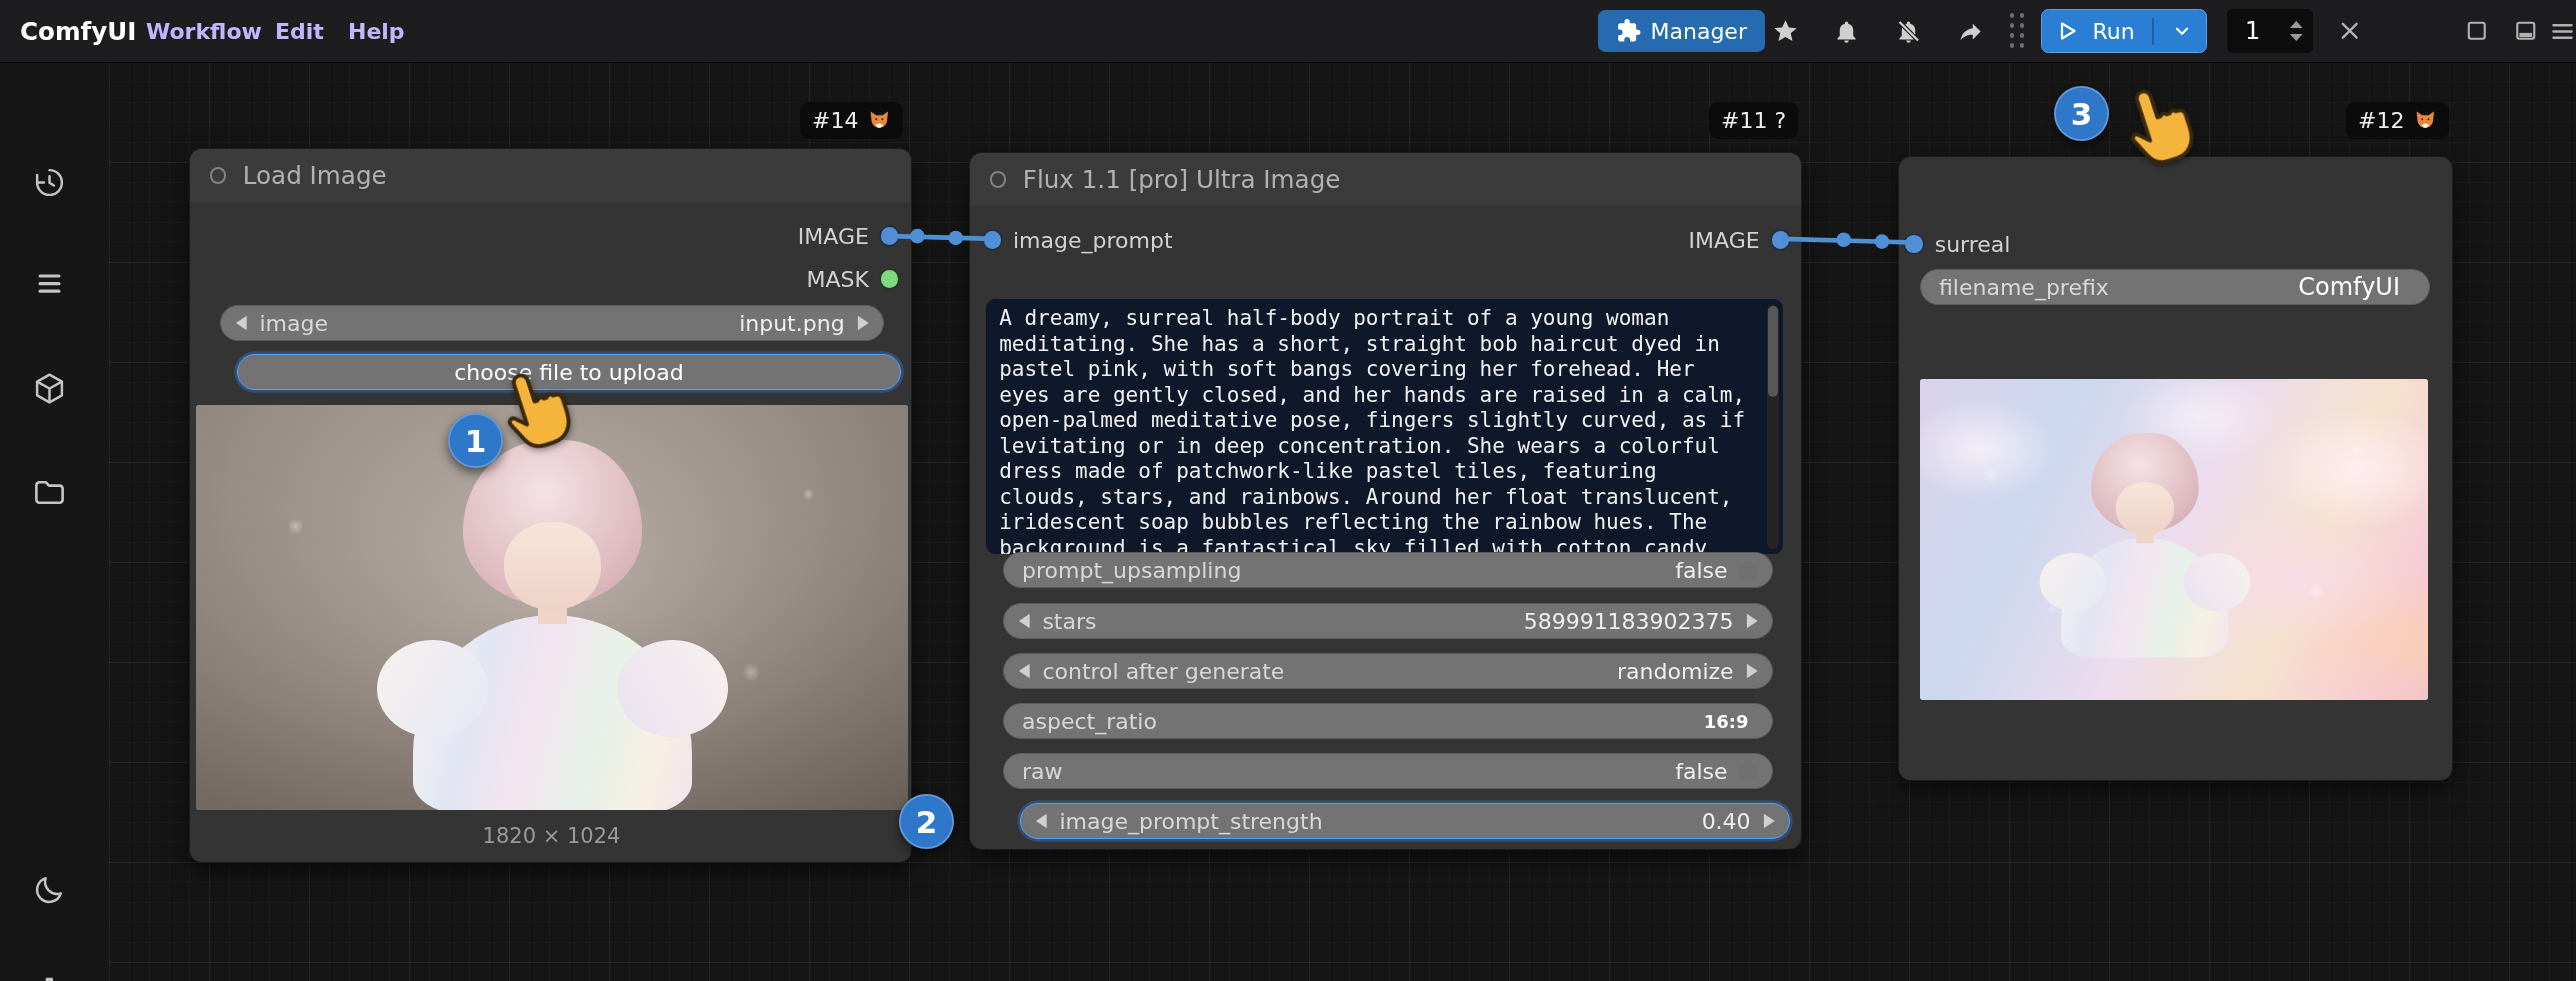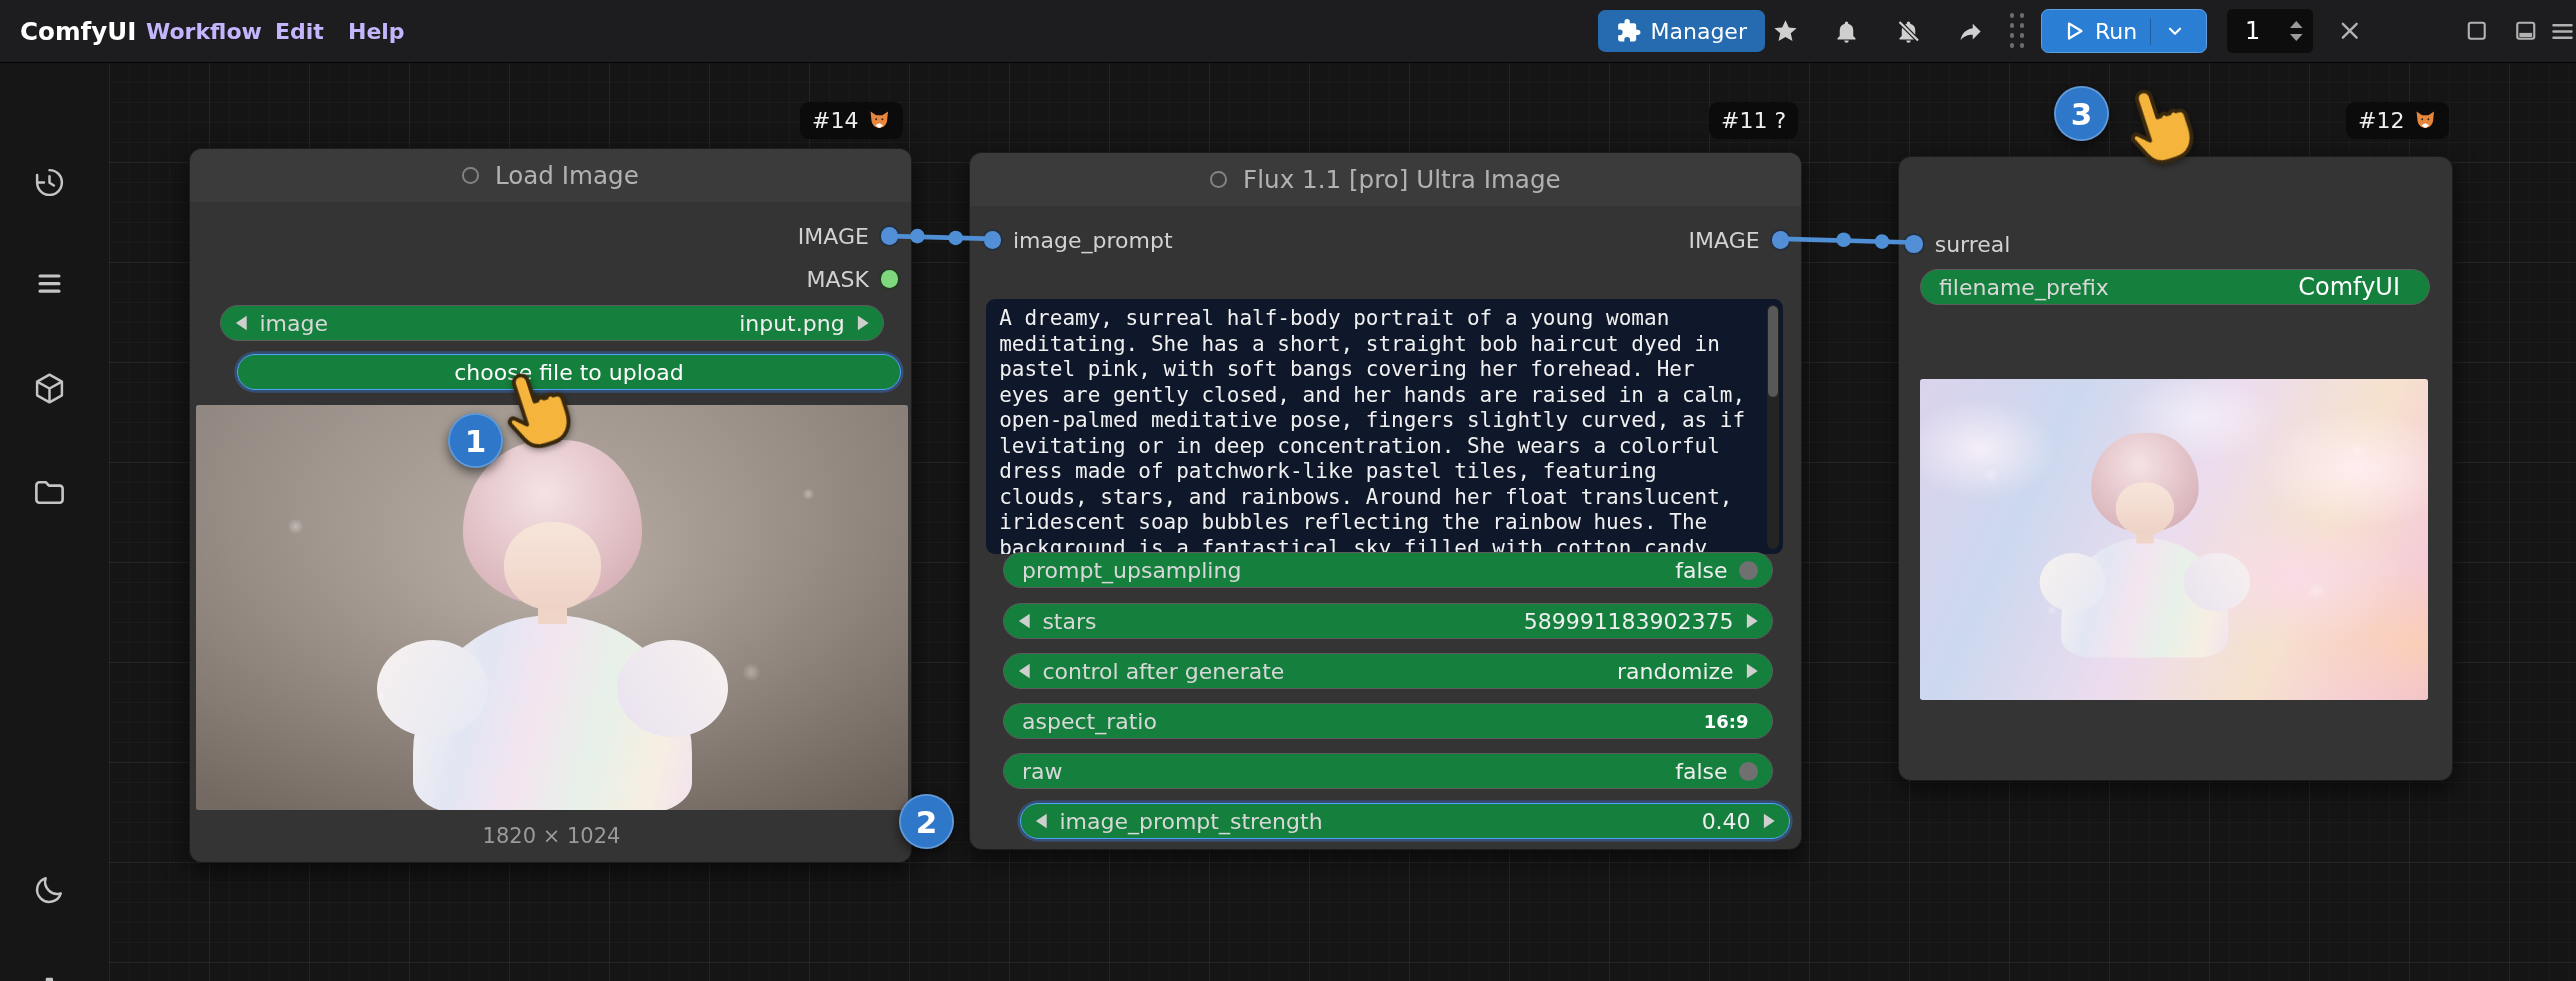--- a/index.html
+++ b/index.html
@@ -4,21 +4,21 @@
 <style>
   * { margin:0; padding:0; box-sizing:border-box; }
   html,body { width:2576px; height:981px; background:#101010; font-family:"DejaVu Sans", sans-serif; overflow:hidden; }
   #app { position:relative; width:2576px; height:981px; background:#141414; }
 
   
   .topbar { position:absolute; top:0; left:0; width:2576px; height:62px; background:#1d1d1f; z-index:50; box-shadow:0 0.9px 0 #000; }
   .topbar > * { position:absolute; top:0; height:62px; display:flex; align-items:center; }
   .logo { font-weight:bold; color:#fff; font-size:24.6px; }
   .menu-item { color:#c4b5fd; font-size:22px; font-weight:600; cursor:pointer; }
-  .btn-blue { border:none; border-radius:7.3px; color:#fff; font-size:22px; display:flex; align-items:center; justify-content:center; gap:9px; cursor:pointer; font-family:inherit; }
+  .btn-blue { border:none; border-radius:7.3px; color:#fff; font-size:22px; display:flex; align-items:center; justify-content:space-between; gap:9px; cursor:pointer; font-family:inherit; }
   .manager-btn { top:10px !important; height:42px !important; background:#266bb0; padding:0 18px; }
   .run-btn { top:9px !important; height:44px !important; background:#2a7fd4; border:1.8px solid #5ea0e0; padding:0 12.8px; }
   .run-divider { width:1.8px; height:27px; background:rgba(0,0,0,0.25); margin:0 3.6px; }
   .icon-btn { width:44px; justify-content:center; cursor:pointer; }
   .count-box { top:9px !important; height:44px !important; width:86px; background:#0d0d0d; border-radius:5.5px; padding:0 9px 0 18px; justify-content:space-between; color:#fff; font-size:24px; cursor:pointer; }
   .stepper { display:flex; flex-direction:column; gap:3.6px; align-items:center; }
   .drag-dots { display:grid; grid-template-columns:repeat(2, 5.5px); grid-auto-rows:5.5px; gap:4.6px; }
   .drag-dots i { width:4.6px; height:4.6px; border-radius:50%; background:#6d6d6d; }
 
   
@@ -31,30 +31,30 @@
       linear-gradient(rgba(255,255,255,0.045) 0.9px, transparent 0.9px),
       linear-gradient(90deg, rgba(255,255,255,0.045) 0.9px, transparent 0.9px),
       linear-gradient(rgba(255,255,255,0.022) 0.9px, transparent 0.9px),
       linear-gradient(90deg, rgba(255,255,255,0.022) 0.9px, transparent 0.9px);
     background-size:100px 100px, 100px 100px, 20px 20px, 20px 20px; }
 
   .wires { position:absolute; top:0; left:0; width:2576px; height:981px; z-index:15; pointer-events:none; }
 
   
   .node { position:absolute; background:#343434; border:0.9px solid #1c1c1c; border-radius:12.8px; box-shadow:0 9px 24px rgba(0,0,0,0.55); z-index:10; }
-  .node-header { position:absolute; top:0; left:0; right:0; height:53px; background:#3b3b3b; border-radius:12px 12px 0 0; display:flex; align-items:center; padding:0 20px; cursor:move;justify-content:center; }
+  .node-header { position:absolute; top:0; left:0; right:0; height:53px; background:#3b3b3b; border-radius:12px 12px 0 0; display:flex; align-items:center; padding:0 20px; cursor:move; }
   .collapse-dot { width:16.4px; height:16.4px; border-radius:50%; border:2.7px solid #828282; margin-right:16.4px; flex:none; }
   .node-title { color:#b2b2b2; font-size:24.6px; white-space:nowrap; }
 
   .slot { position:absolute; display:flex; align-items:center; gap:12px; height:36px; color:#d2d2d2; font-size:22px; }
   .slot-dot { width:17.3px; height:17.3px; border-radius:50%; flex:none; cursor:crosshair; }
   .dot-blue { background:#528fd6; box-shadow:0 0 0 1.8px rgba(20,40,70,0.5); }
   .dot-green { background:#7ed87e; box-shadow:0 0 0 1.8px rgba(20,60,20,0.5); }
 
-  .widget { position:absolute; height:36px; background:#15803d; border:1.8px solid #5c5c5c; border-radius:18px; display:flex; align-items:center; padding:0 12.8px; color:#d8d8d8; font-size:22px; cursor:pointer; }
+  .widget { position:absolute; height:36px; background:#737373; border:1.8px solid #5c5c5c; border-radius:18px; display:flex; align-items:center; padding:0 12.8px; color:#d8d8d8; font-size:22px; cursor:pointer; }
   .widget .wlabel { margin-left:11px; white-space:nowrap; }
   .widget .wvalue { margin-left:auto; margin-right:11px; color:#efefef; white-space:nowrap; }
   .widget .wvalue.big { font-size:18px; color:#fff; margin-right:5.5px;font-weight:bold; }
   .widget.no-arrows { padding:0 18px; }
   .widget.no-arrows .wlabel { margin-left:0; }
   .toggle-dot { width:19px; height:19px; border-radius:50%; background:#707070; flex:none; margin-right:-3.6px; }
   .widget.highlight { border-color:#4da3ff; box-shadow:0 0 0 2.7px rgba(60,130,230,0.35);margin-left:17px; }
   .widget.center { justify-content:center; }
   .arr { flex:none; display:flex; }
 

